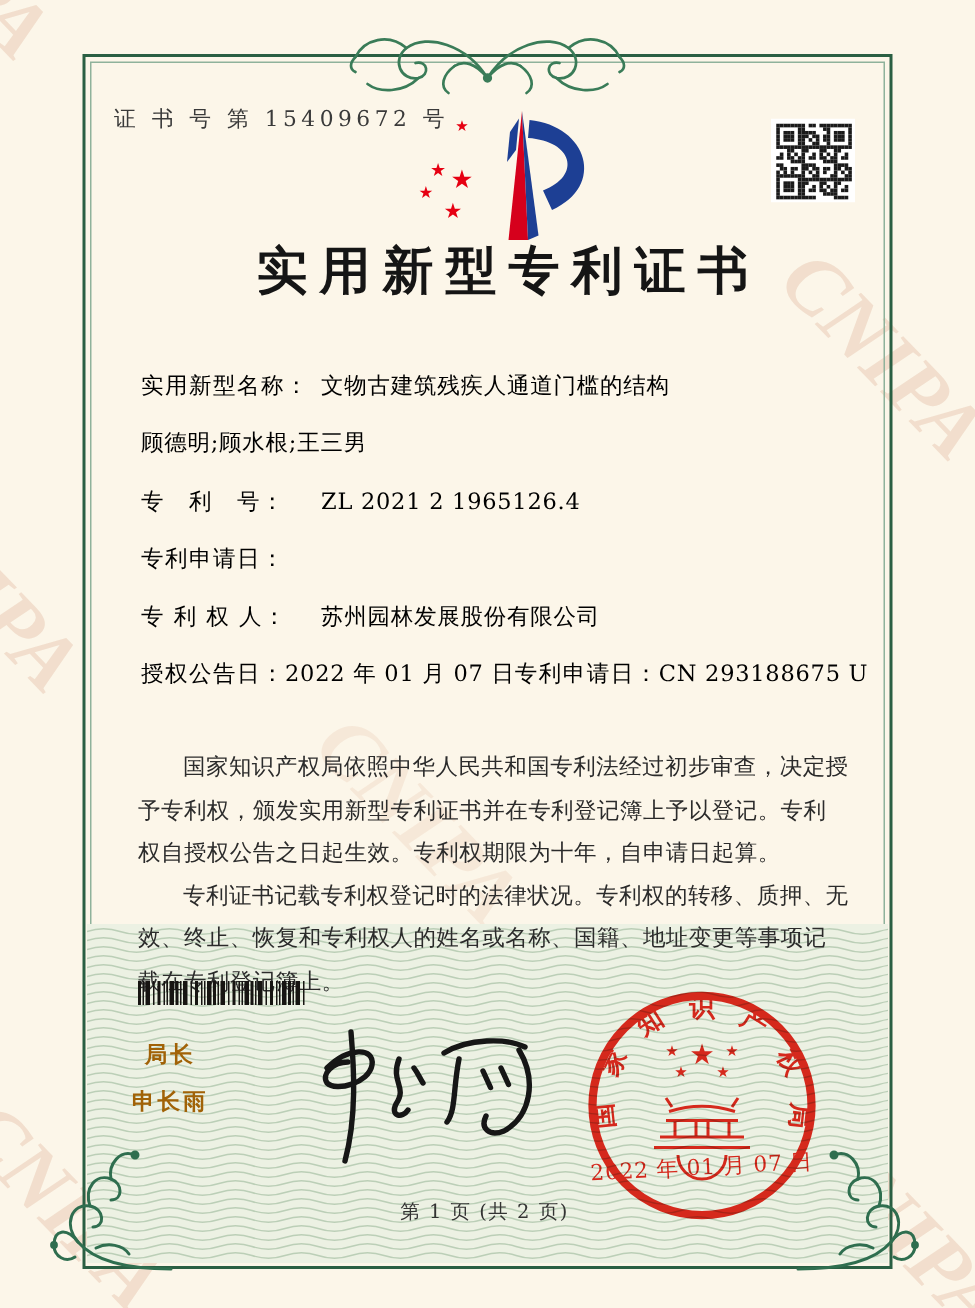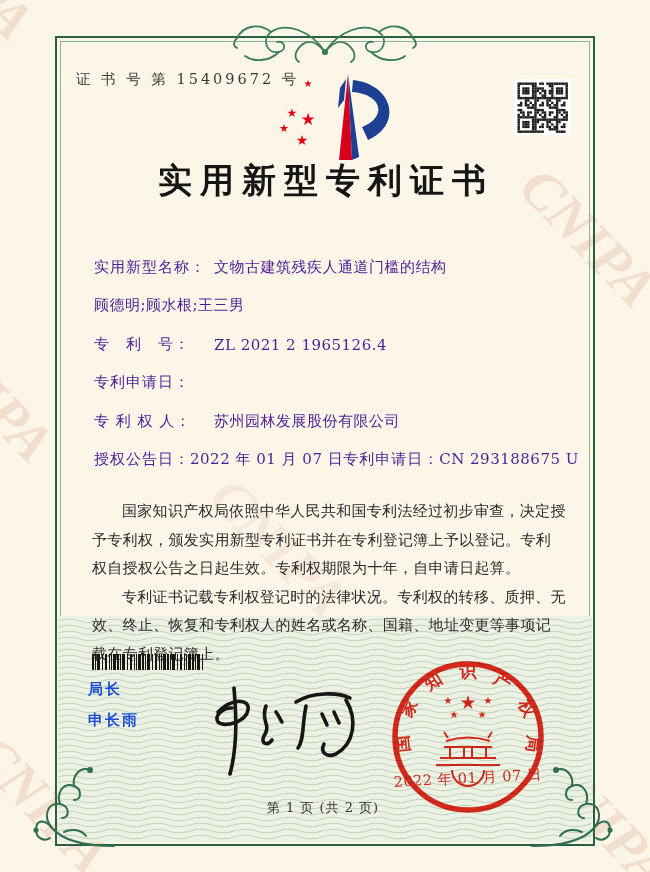--- a/index.html
+++ b/index.html
@@ -24,35 +24,35 @@
   }
   .frame::after{
     content:"";position:absolute;inset:3px;border:1px solid #8fb29b;
   }
   .deco{position:absolute;z-index:2;}
   .content{position:absolute;z-index:3;}
   .cert-no{
     left:76px;top:70px;font-size:14.5px;letter-spacing:3px;color:#3a3a3a;
   }
   .title{
-    left:58px;top:158px;width:536px;text-align:center;
+    left:71px;top:158px;width:536px;text-align:center;
     font-size:34px;font-weight:700;letter-spacing:8px;color:#151515;
   }
   .fields{left:94px;top:238px;width:472px;}
-  .field-row{height:38.5px;font-size:15px;color:#4c1d95;display:flex;align-items:flex-end;}
+  .field-row{height:38.5px;font-size:15px;color:#000000;display:flex;align-items:center;}
   .field-label{display:inline-block;min-width:120px;letter-spacing:1px;white-space:pre;}
   .field-value{letter-spacing:.5px;white-space:pre;}
   .grant-pair{display:flex;}
   .grant-gap{width:56px;}
   .paras{left:92px;top:497px;width:474px;font-size:15px;line-height:28.5px;color:#2b2b2b;}
   .paras p{margin:0;text-indent:2em;letter-spacing:.3px;}
   .barcode{left:92px;top:654px;width:170px;height:16px;display:flex;align-items:stretch;}
   .barcode .bar{background:#171512;}
-  .signer{left:88px;top:674px;font-family:"DejaVu Sans","Liberation Sans",sans-serif;
-    font-size:15px;font-weight:700;color:#1d4ed8;line-height:31px;letter-spacing:2px;}
+  .signer{left:88px;top:688px;font-family:"DejaVu Sans","Liberation Sans",sans-serif;
+    font-size:15px;font-weight:700;color:#a16207;line-height:31px;letter-spacing:2px;text-align:center;}
   .page-footer{left:55px;top:799px;width:536px;text-align:center;
     font-size:13px;color:#333;letter-spacing:1px;}
   svg text.star{font-family:"DejaVu Sans",sans-serif;}
 </style>
 </head>
 <body>
 
 <div class="page">
 
   <div class="watermark" style="left:-118px;top:-62px;">CNIPA</div>

